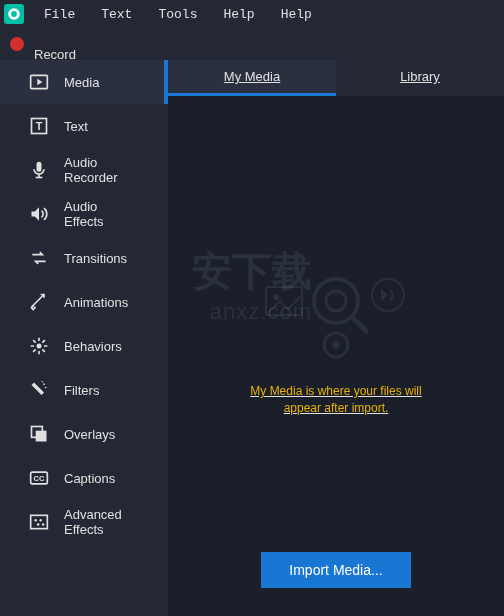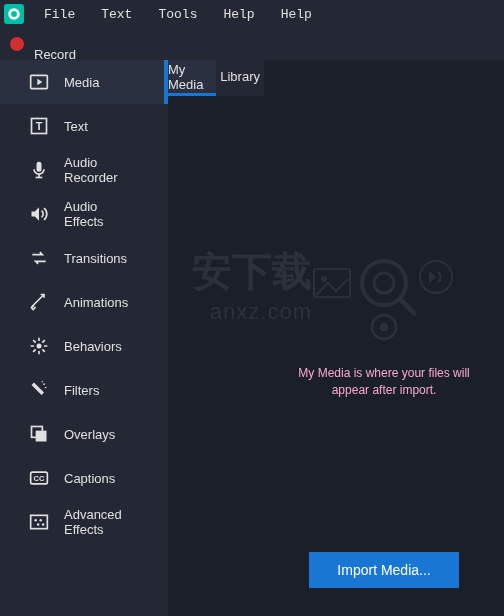--- a/index.html
+++ b/index.html
@@ -11,28 +11,28 @@
   .record-bar { display: flex; align-items: center; height: 32px; padding: 0 10px; background: #232834; }
   .record-dot { width: 14px; height: 14px; border-radius: 50%; background: #d32f2f; margin-right: 10px; }
   .record-label { font-size: 13px; color: #e0e0e0; margin-top: 20px; }
   .main { display: flex; height: calc(616px - 60px); }
   .sidebar { width: 168px; background: #232834; display: flex; flex-direction: column; }
   .sidebar-item { display: flex; align-items: center; height: 44px; padding: 0 28px; cursor: pointer; font-size: 13px; color: #e0e0e0; gap: 14px; position: relative; }
   .sidebar-item.active { background: #2a3040; }
   .sidebar-item.active::after { content: ""; position: absolute; right: 0; top: 0; bottom: 0; width: 4px; background: #1976d2; }
   .sidebar-icon { width: 22px; height: 22px; display: flex; align-items: center; justify-content: center; flex-shrink: 0; }
   .sidebar-icon svg { width: 20px; height: 20px; fill: #e0e0e0; }
-  .content { flex: 1; background: #1a1f29; display: flex; flex-direction: row; }
+  .content { flex: 1; background: #1a1f29; display: flex; flex-direction: column; text-decoration: underline; }
   .tabs { display: flex; height: 36px; background: #232834; }
   .tab { flex: 1; display: flex; align-items: center; justify-content: center; font-size: 13px; color: #e0e0e0; cursor: pointer; border-bottom: 3px solid transparent; }
   .tab.active { border-bottom-color: #1976d2; background: #2a3040; }
   .content-body { flex: 1; display: flex; flex-direction: column; align-items: center; justify-content: center; padding: 20px; position: relative; }
   .placeholder-graphic { width: 160px; height: 120px; margin-bottom: 18px; opacity: 0.35; display: flex; align-items: center; justify-content: center; }
   .placeholder-graphic svg { width: 160px; height: 120px; }
-  .placeholder-text { font-size: 12px; color: #f9a8d4; text-align: center; max-width: 200px; line-height: 1.4; margin-bottom: 50px; }
+  .placeholder-text { font-size: 12px; color: #eab308; text-align: center; max-width: 200px; line-height: 1.4; margin-bottom: 50px; }
   .import-btn { position: absolute; bottom: 28px; background: #1976d2; color: #fff; border: none; padding: 10px 28px; font-size: 14px; cursor: pointer; margin-top: 17px; }
   .watermark { position: absolute; top: 244px; left: 50%; transform: translateX(-50%); opacity: 0.15; pointer-events: none; text-align: right; }
   .watermark-cn { font-size: 40px; color: #9099a8; font-weight: bold; }
   .watermark-en { font-size: 22px; color: #9099a8; letter-spacing: 1px; }
 </style>
 </head>
 <body>
 
 <div class="menubar">
   <div class="app-icon">

